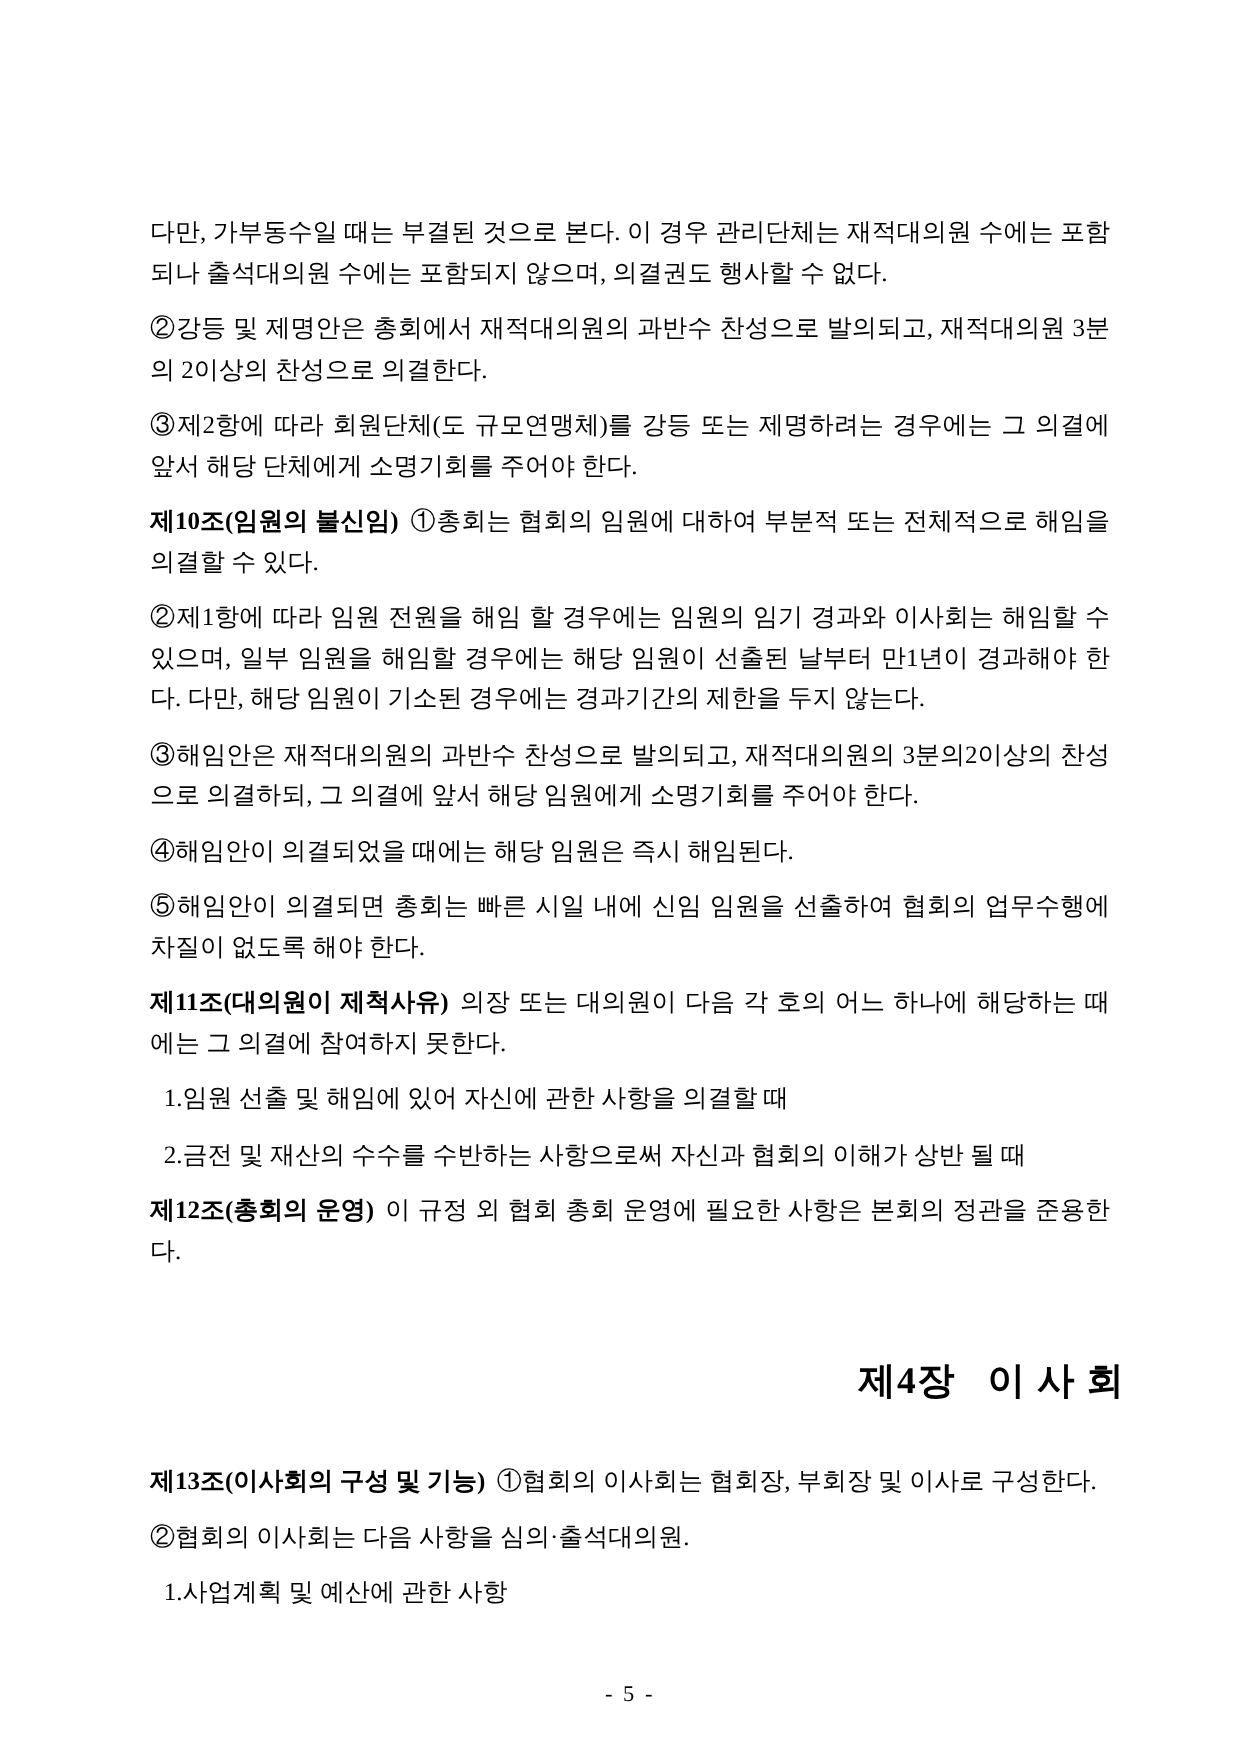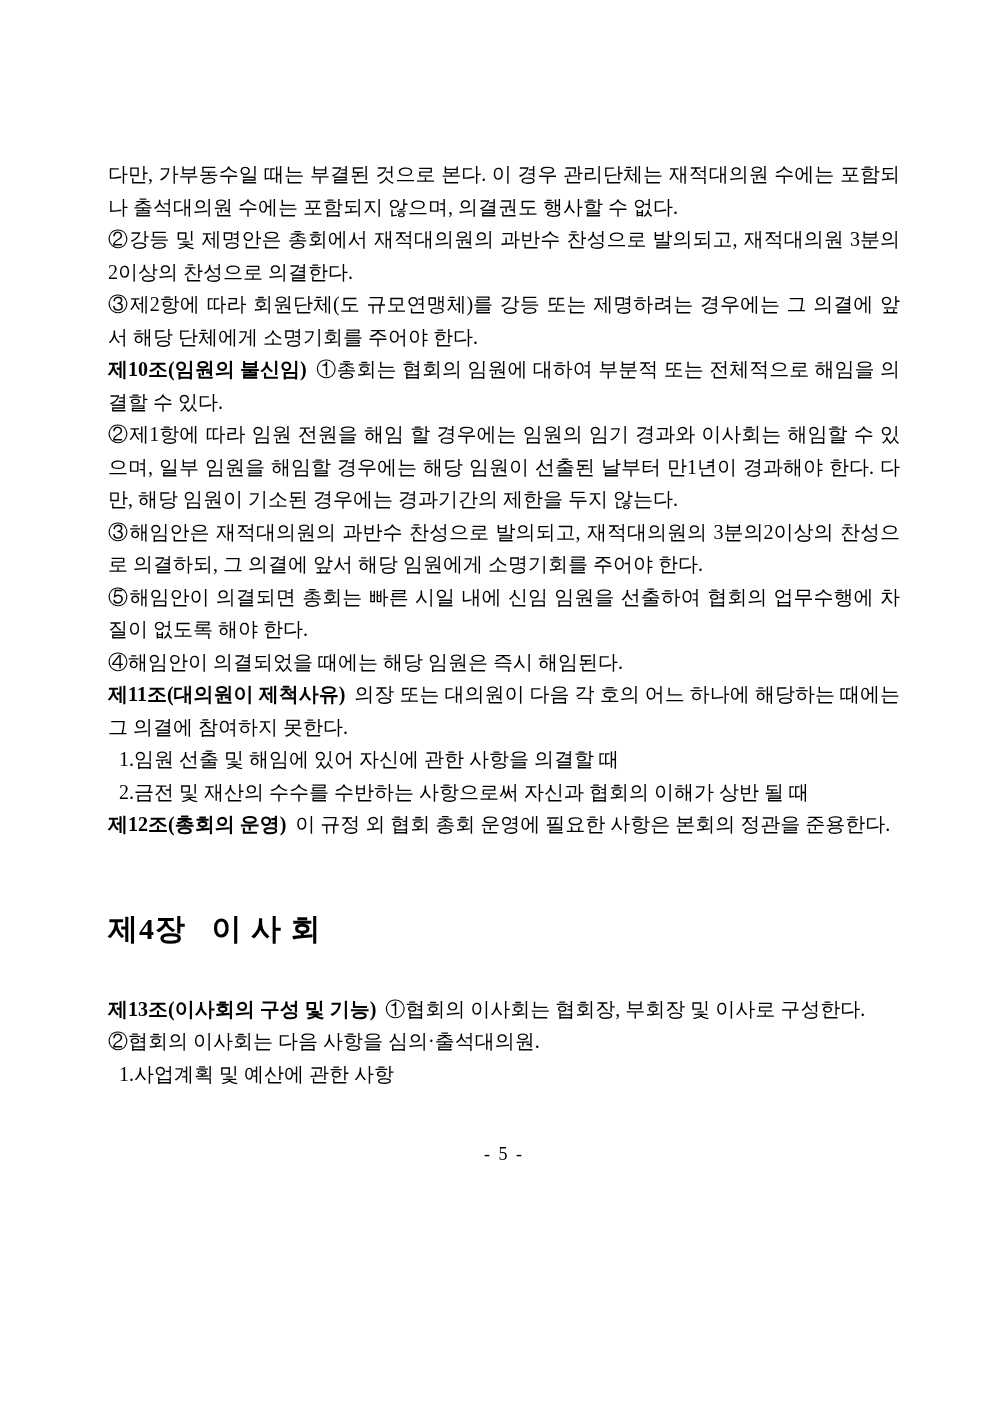--- a/index.html
+++ b/index.html
@@ -15,41 +15,41 @@
     color: #000000;
     box-sizing: border-box;
     padding: 158px 92px 0 108px;
     overflow: hidden;
     font-family: "Liberation Serif", "DejaVu Serif", serif;
   }
   .doc-body {
     width: 792px;
   }
   p.block {
-    margin: 0;
+    margin: 12px;
     padding: 0;
     font-size: 20px;
     line-height: 32.5px;
     letter-spacing: 0px;
   }
   p.body, p.article {
     text-align: justify;
     text-justify: inter-word;
   }
   p.item {
     padding-left: 11px;
     text-align: justify;
     text-justify: inter-word;
   }
   .article-label {
     font-weight: bold;
     margin-right: 9px;
   }
   p.chapter {
-    text-align: left;
+    text-align: right;
     font-weight: bold;
     font-size: 30px;
     line-height: 44px;
     margin: 66px 0 42px 0;
     white-space: pre-wrap;
     letter-spacing: 1px;
   }
   .page-footer {
     text-align: center;
     margin-top: 52px;
@@ -64,22 +64,22 @@
 <body>
 
 <div class="page">
   <div class="doc-body" id="doc-body">
       <p class="block body">다만, 가부동수일 때는 부결된 것으로 본다. 이 경우 관리단체는 재적대의원 수에는 포함되나 출석대의원 수에는 포함되지 않으며, 의결권도 행사할 수 없다.</p>
       <p class="block body">②강등 및 제명안은 총회에서 재적대의원의 과반수 찬성으로 발의되고, 재적대의원 3분의 2이상의 찬성으로 의결한다.</p>
       <p class="block body">③제2항에 따라 회원단체(도 규모연맹체)를 강등 또는 제명하려는 경우에는 그 의결에 앞서 해당 단체에게 소명기회를 주어야 한다.</p>
       <p class="block article"><span class="article-label">제10조(임원의 불신임)</span><span class="article-text">①총회는 협회의 임원에 대하여 부분적 또는 전체적으로 해임을 의결할 수 있다.</span></p>
       <p class="block body">②제1항에 따라 임원 전원을 해임 할 경우에는 임원의 임기 경과와 이사회는 해임할 수 있으며, 일부 임원을 해임할 경우에는 해당 임원이 선출된 날부터 만1년이 경과해야 한다. 다만, 해당 임원이 기소된 경우에는 경과기간의 제한을 두지 않는다.</p>
       <p class="block body">③해임안은 재적대의원의 과반수 찬성으로 발의되고, 재적대의원의 3분의2이상의 찬성으로 의결하되, 그 의결에 앞서 해당 임원에게 소명기회를 주어야 한다.</p>
+      <p class="block body">④해임안이 의결되었을 때에는 해당 임원은 즉시 해임된다.</p>
       <p class="block body">⑤해임안이 의결되면 총회는 빠른 시일 내에 신임 임원을 선출하여 협회의 업무수행에 차질이 없도록 해야 한다.</p>
-      <p class="block body">④해임안이 의결되었을 때에는 해당 임원은 즉시 해임된다.</p>
       <p class="block article"><span class="article-label">제11조(대의원이 제척사유)</span><span class="article-text">의장 또는 대의원이 다음 각 호의 어느 하나에 해당하는 때에는 그 의결에 참여하지 못한다.</span></p>
       <p class="block item">1.임원 선출 및 해임에 있어 자신에 관한 사항을 의결할 때</p>
       <p class="block item">2.금전 및 재산의 수수를 수반하는 사항으로써 자신과 협회의 이해가 상반 될 때</p>
       <p class="block article"><span class="article-label">제12조(총회의 운영)</span><span class="article-text">이 규정 외 협회 총회 운영에 필요한 사항은 본회의 정관을 준용한다.</span></p>
       <p class="block chapter">제4장   이 사 회</p>
       <p class="block article"><span class="article-label">제13조(이사회의 구성 및 기능)</span><span class="article-text">①협회의 이사회는 협회장, 부회장 및 이사로 구성한다.</span></p>
       <p class="block body">②협회의 이사회는 다음 사항을 심의·출석대의원.</p>
       <p class="block item">1.사업계획 및 예산에 관한 사항</p>
     </div>
   <div class="page-footer">

